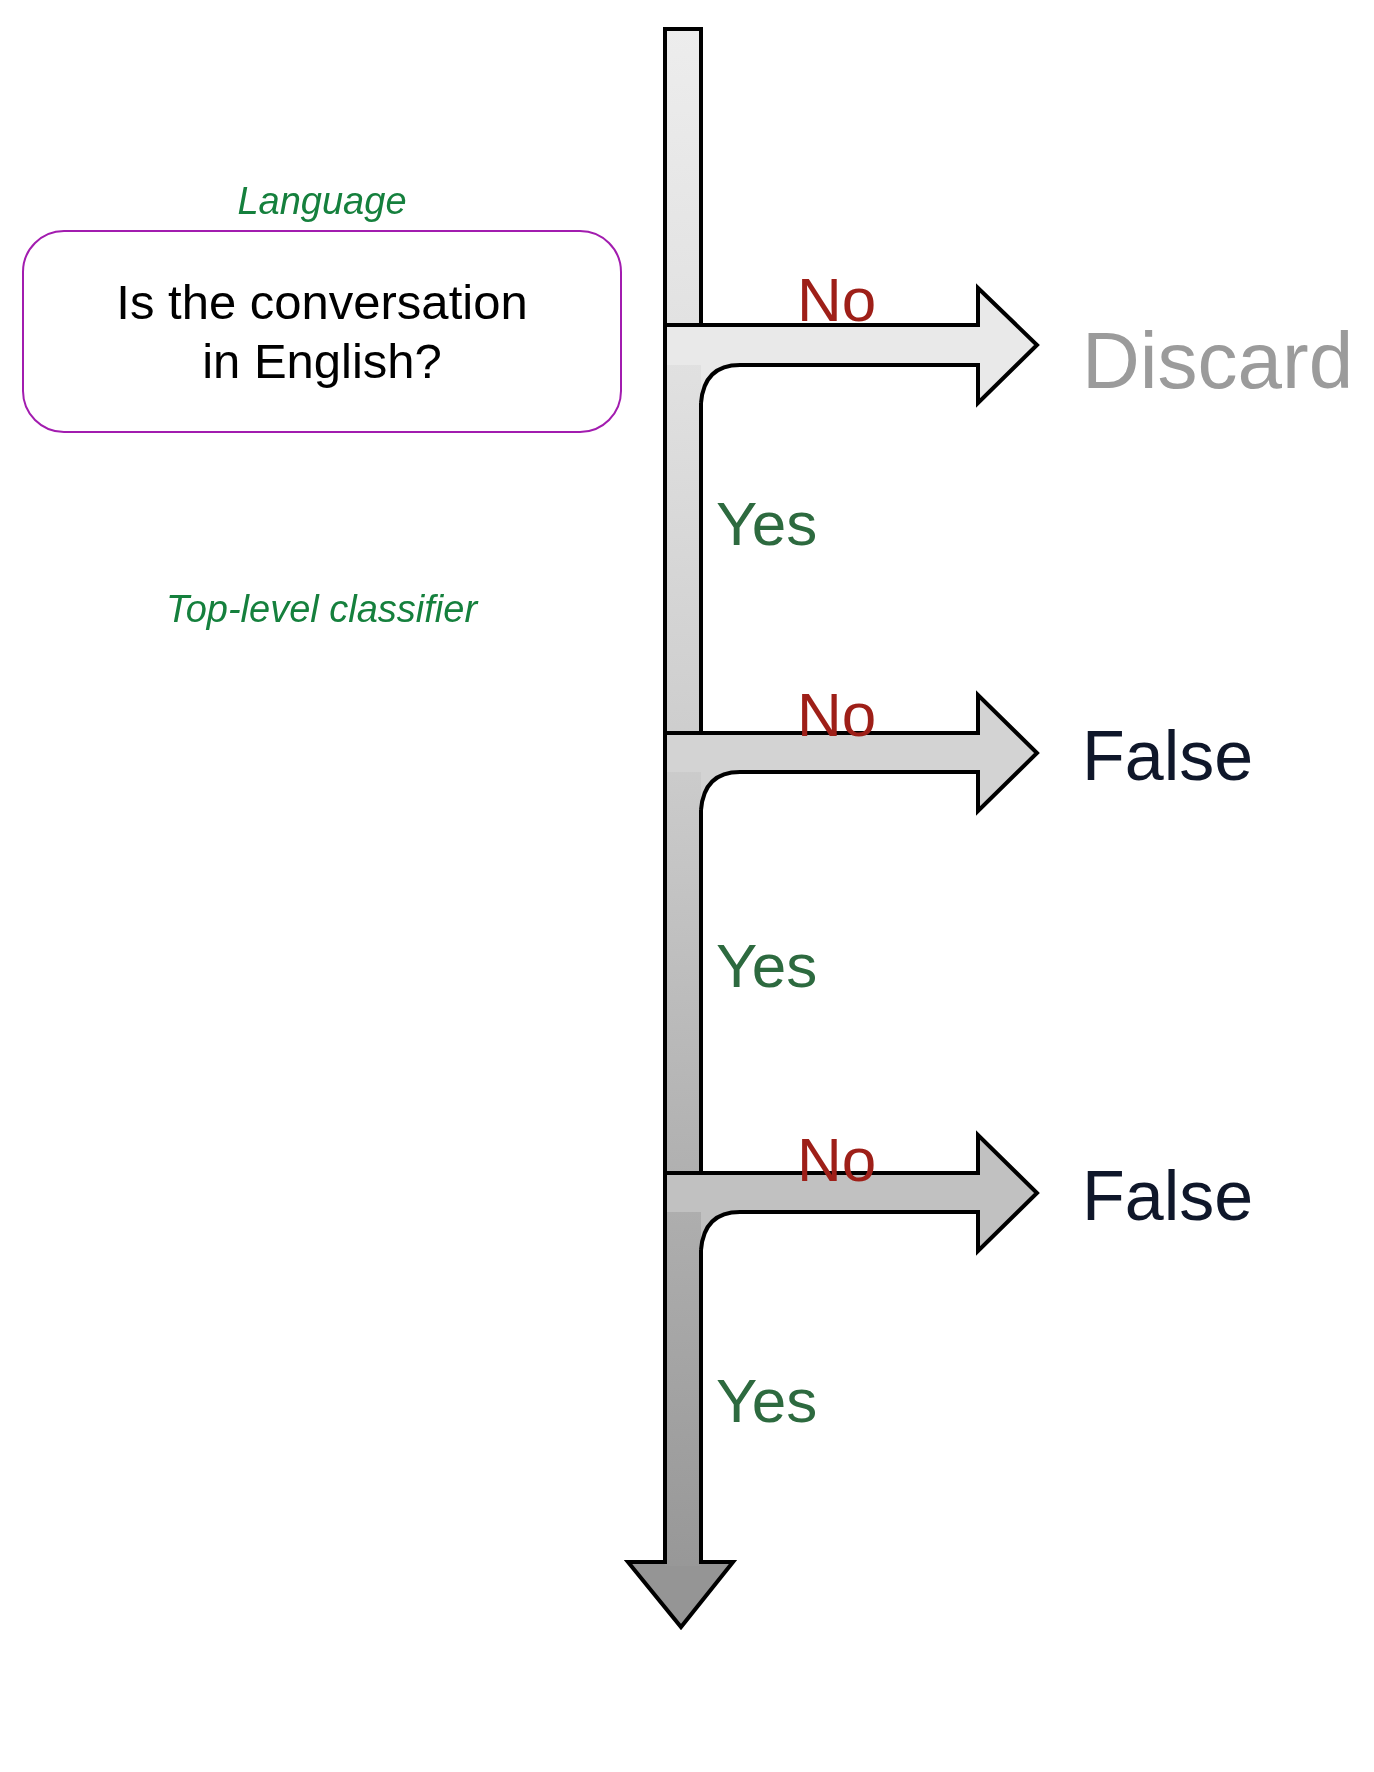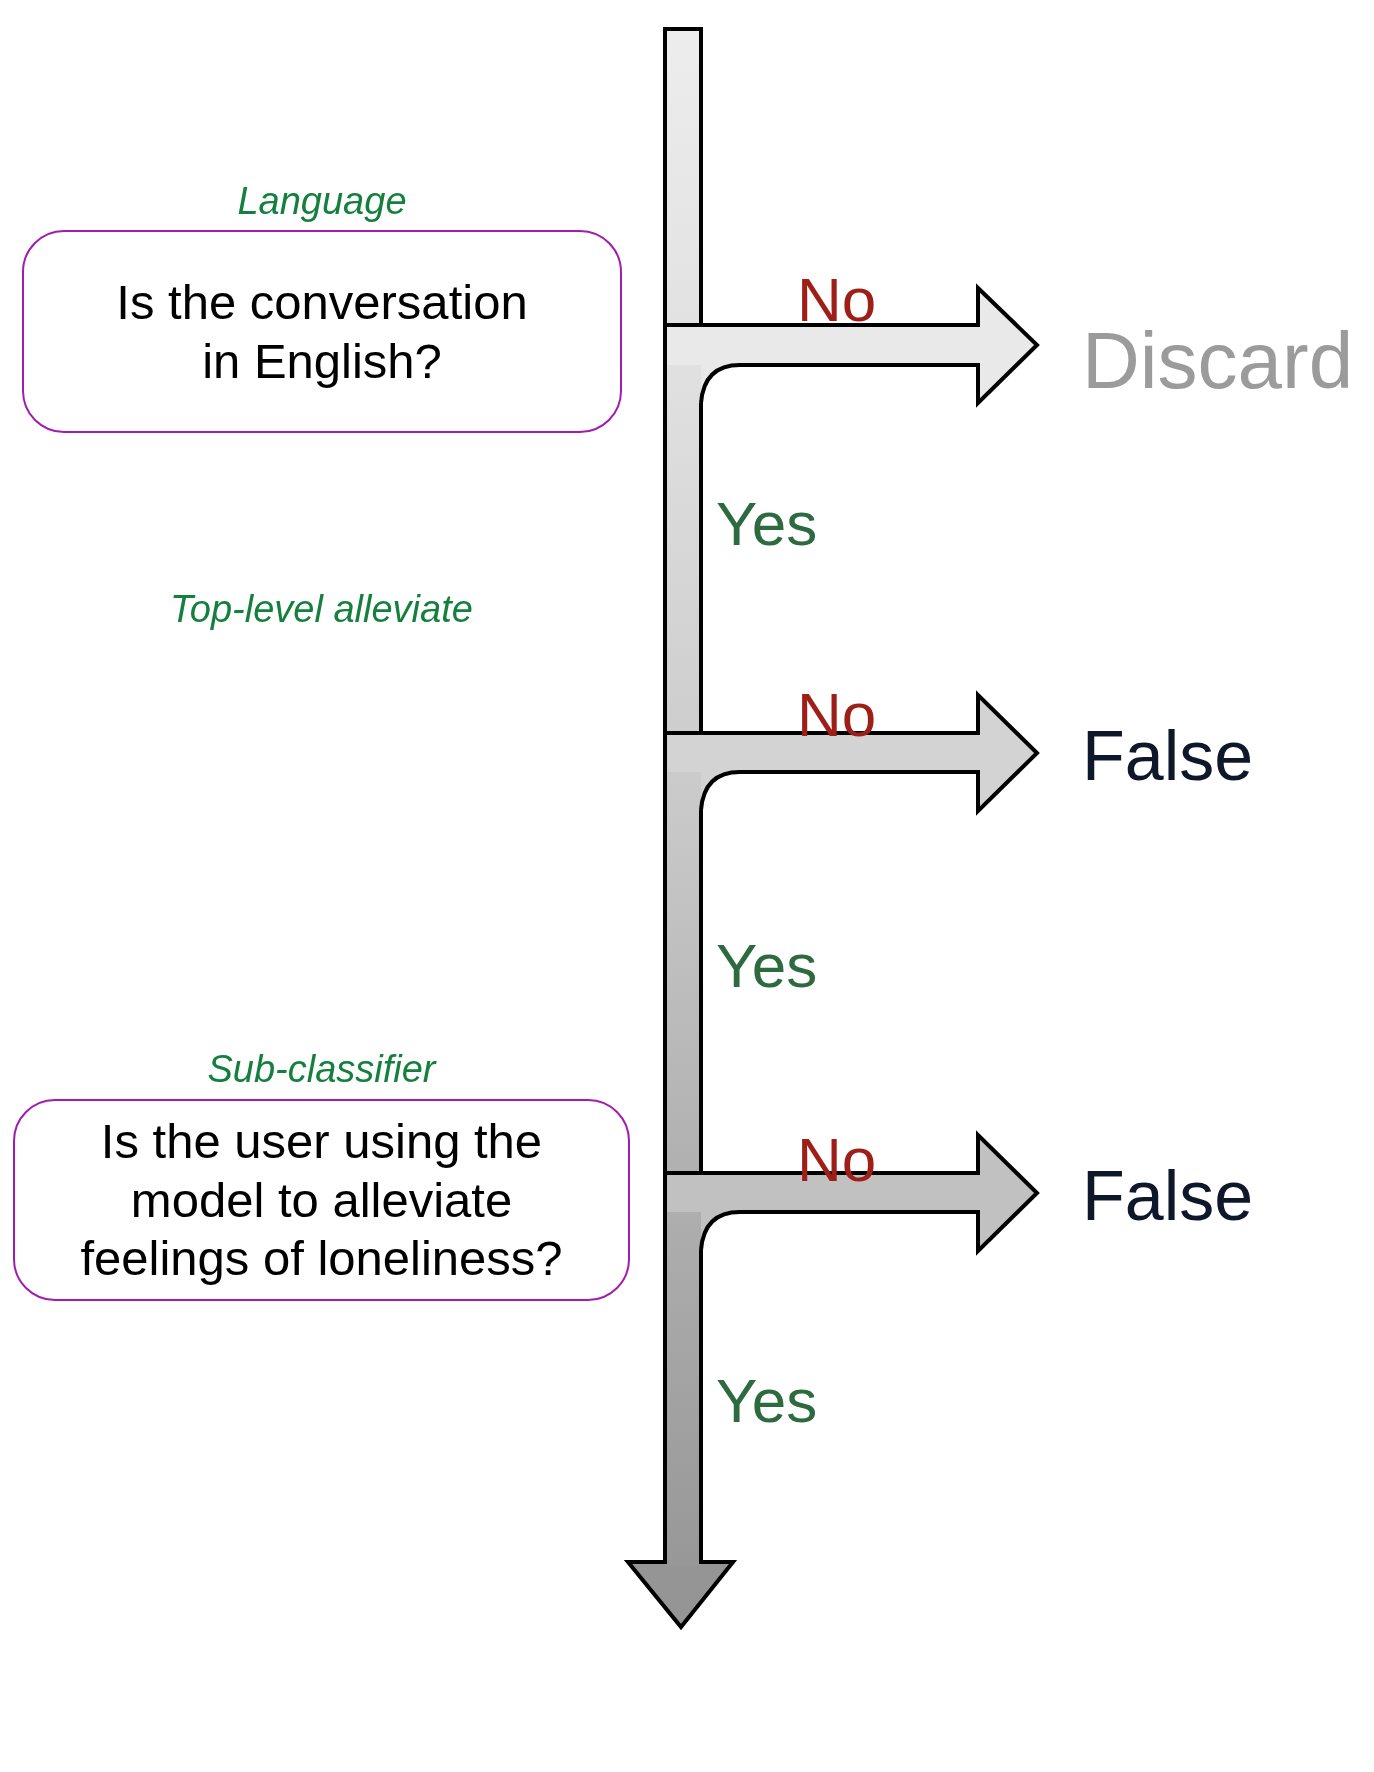--- a/index.html
+++ b/index.html
@@ -62,27 +62,23 @@
     <path d="M667,1173 L978,1173 L978,1135 L1037,1193 L978,1251 L978,1212 L740,1212 Q704,1212 701,1250" fill="none" stroke="#000" stroke-width="4" stroke-linejoin="miter"></path>
   </svg>
 
   <div class="stage-label" style="left:22px;top:182px;width:600px;">Language</div>
   <div class="qbox" style="left:22px;top:230px;width:600px;height:203px;">Is the conversation
 in English?</div>
   <div class="txt no-label" style="left:797px;top:269px;">No</div>
   <div class="txt outcome-discard" style="left:1082px;top:321px;">Discard</div>
   <div class="txt yes-label" style="left:716px;top:493px;">Yes</div>
 
-  <div class="stage-label" style="left:15px;top:590px;width:613px;">Top-level alleviate</div>
+  <div class="stage-label" style="left:15px;top:590px;width:613px;">Top-level classifier</div>
   <div class="txt no-label" style="left:797px;top:684px;">No</div>
   <div class="txt outcome-false" style="left:1082px;top:721px;">False</div>
   <div class="txt yes-label" style="left:716px;top:935px;">Yes</div>
 
-  <div class="stage-label" style="left:13px;top:1050px;width:617px;">Sub-classifier</div>
-  <div class="qbox" style="left:13px;top:1099px;width:617px;height:202px;">Is the user using the
-model to alleviate
-feelings of loneliness?</div>
   <div class="txt no-label" style="left:797px;top:1129px;">No</div>
   <div class="txt outcome-false" style="left:1082px;top:1161px;">False</div>
   <div class="txt yes-label" style="left:716px;top:1370px;">Yes</div>
 
 
 </div>
 
 </body></html>

